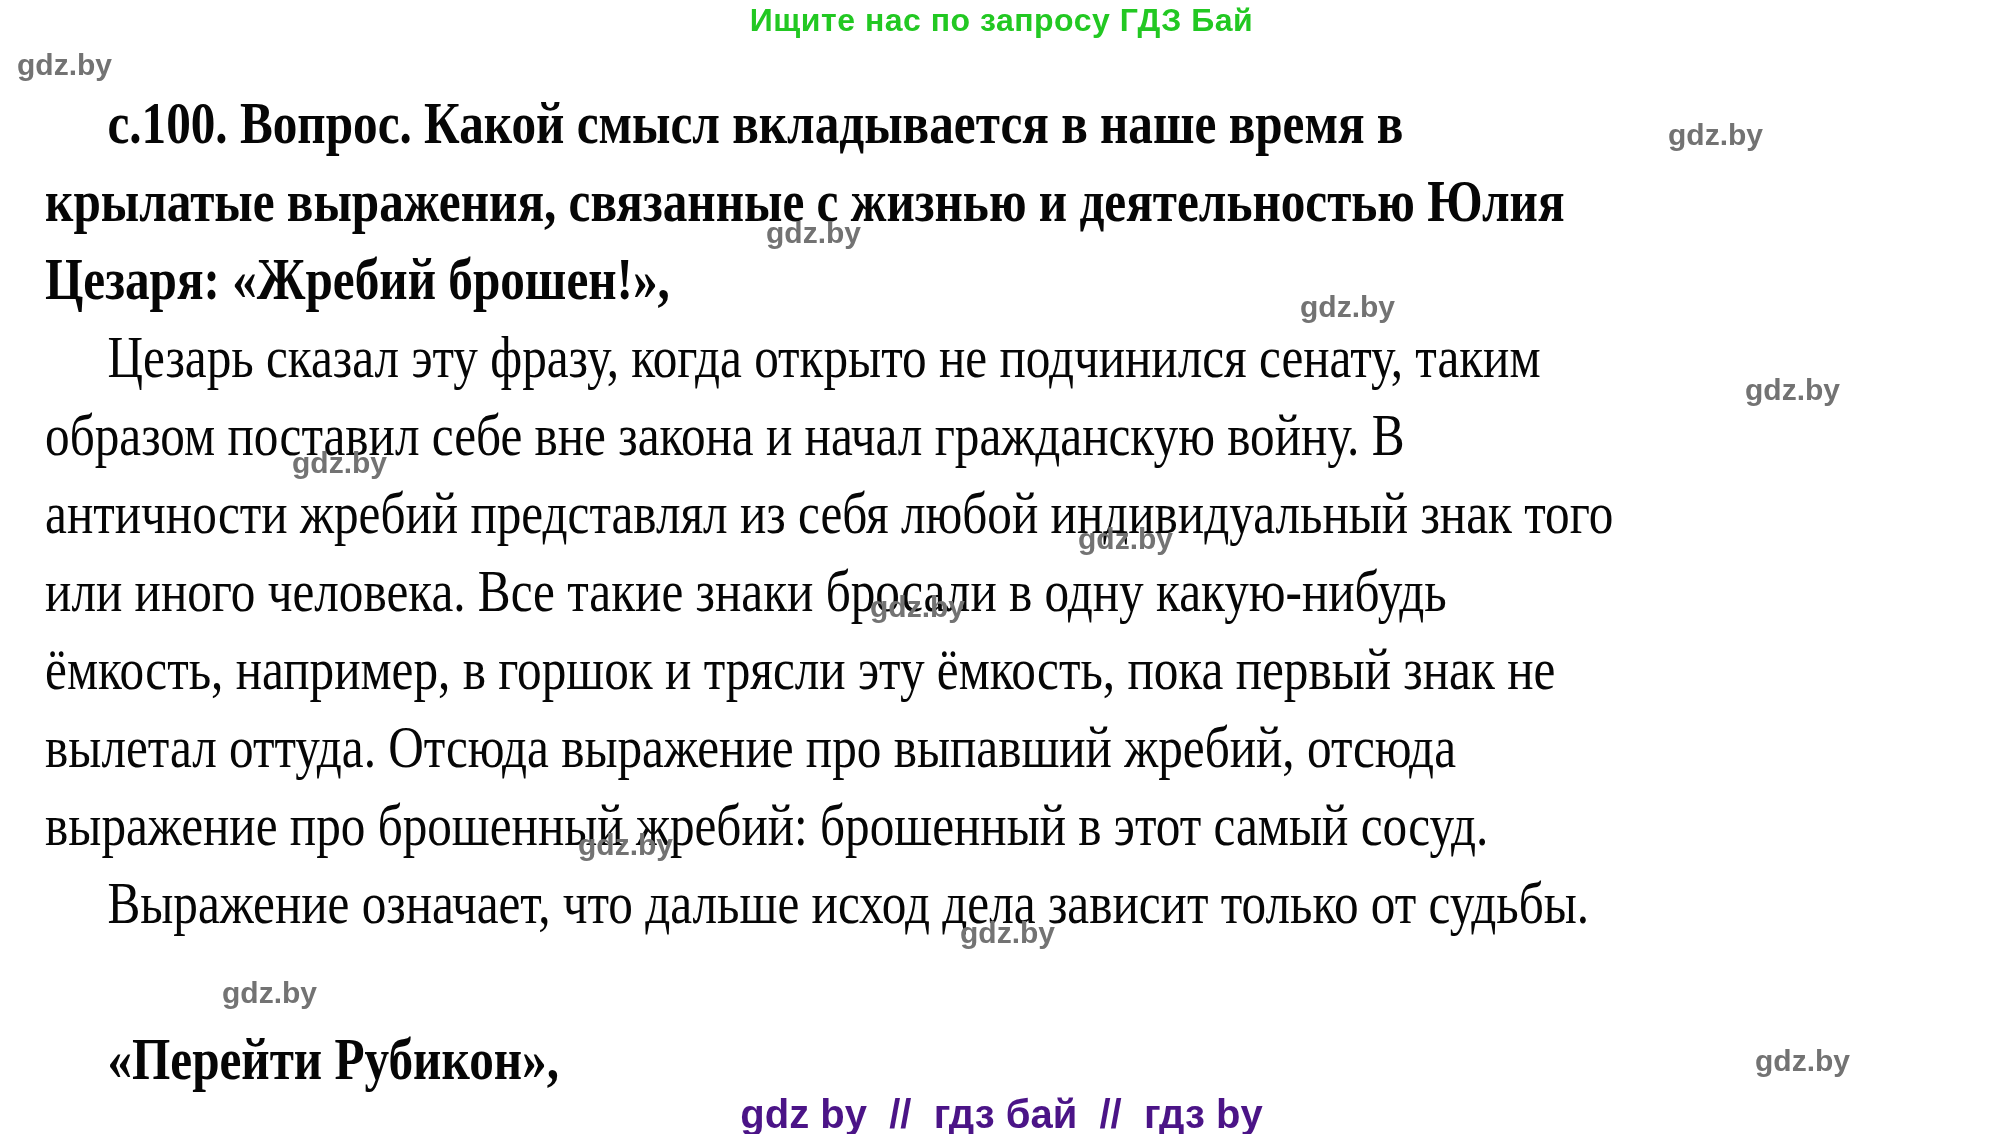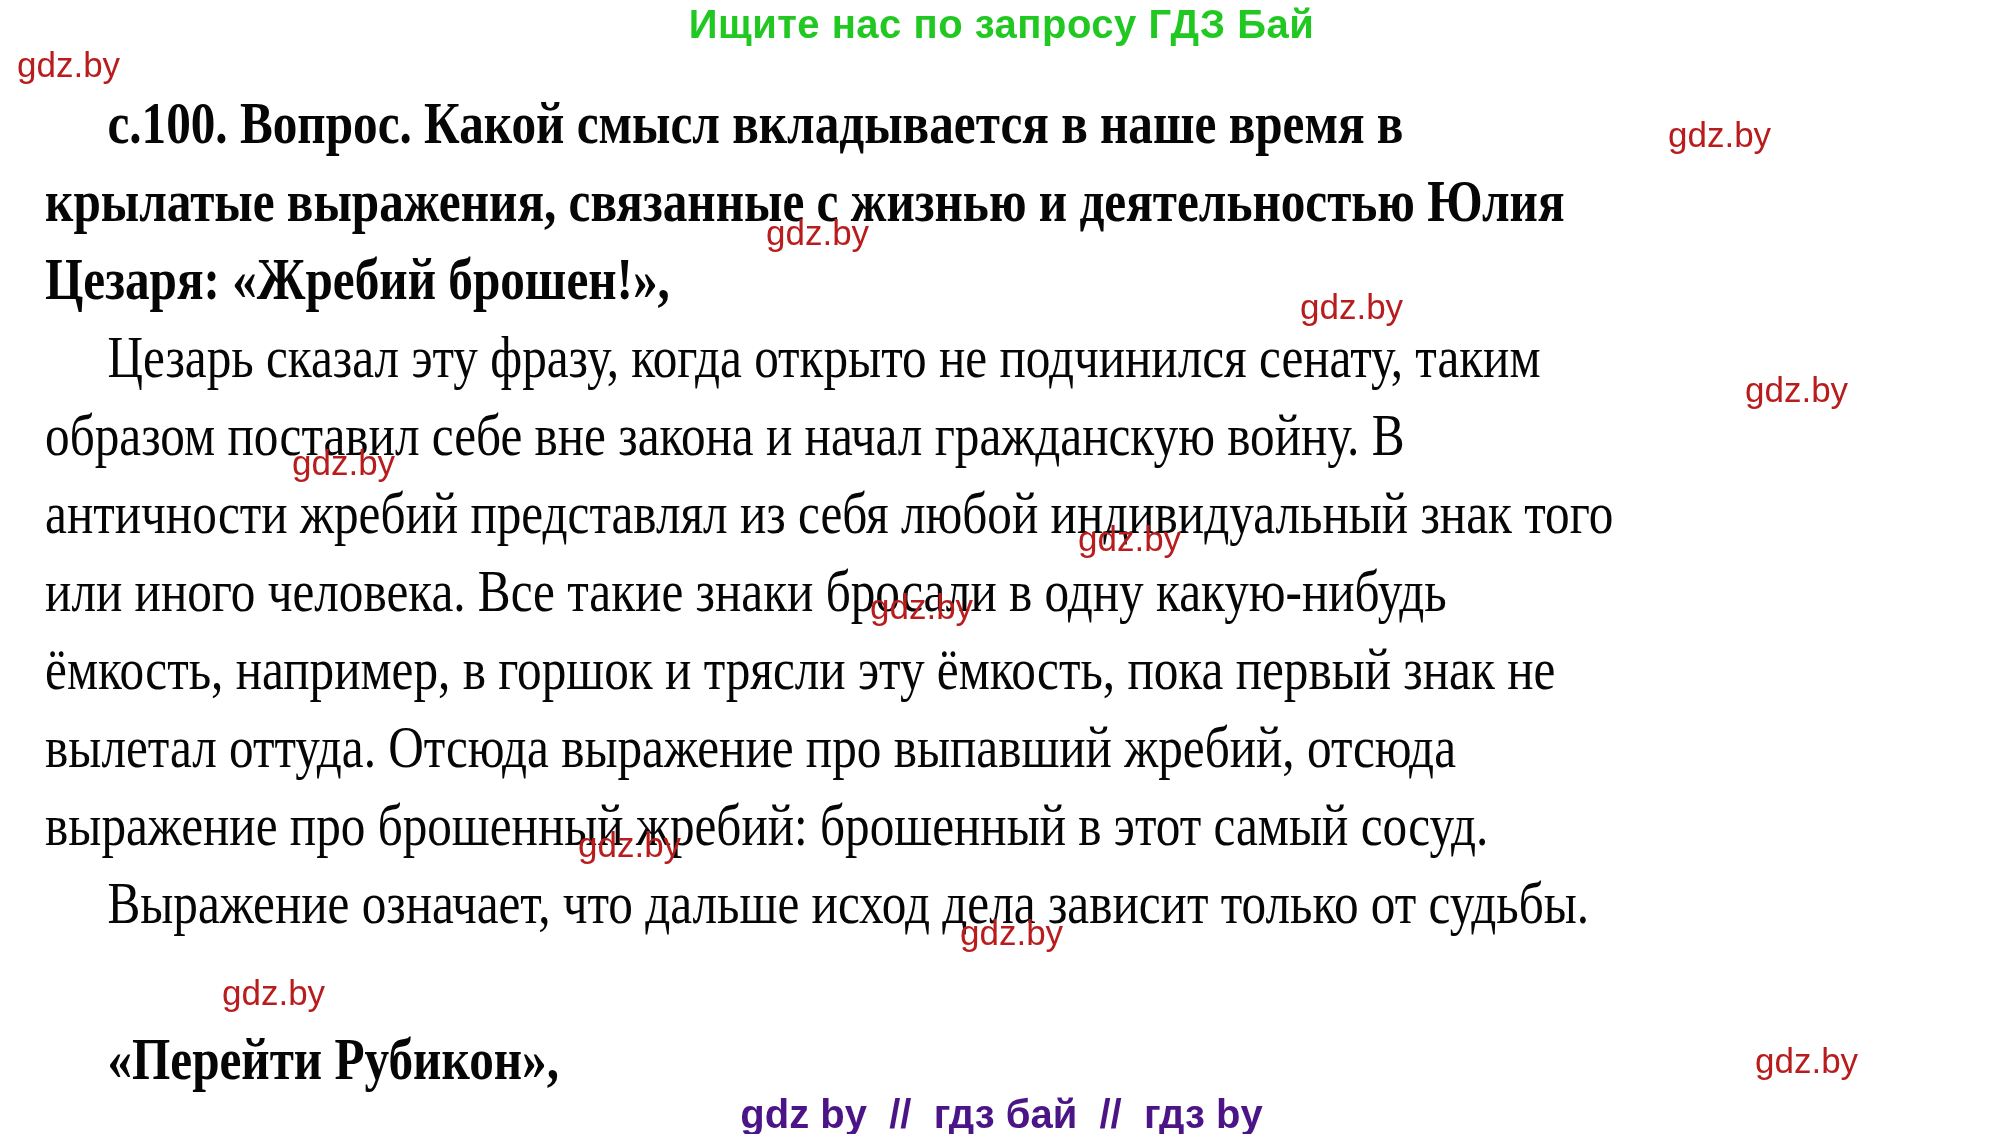--- a/index.html
+++ b/index.html
@@ -10,21 +10,21 @@
     overflow: hidden;
     font-family: "Liberation Sans", "DejaVu Sans", sans-serif;
   }
 
   
   .promo {
     position: absolute;
     top: 2px; left: 0;
     width: 2003px;
     text-align: center;
-    font-size: 40px;
+    font-size: 32px;
     font-weight: 600;
     letter-spacing: 0.5px;
     color: #22c822;
     white-space: pre;
   }
 
   
   .content {
     position: absolute;
     top: 84px; left: 0;
@@ -41,24 +41,25 @@
     height: 78px;
     padding-left: 55px;   
   }
   .content .line.bold { font-weight: bold; }
   .content .line.indent { padding-left: 131px; } 
   .content .spacer { height: 78px; }
 
   
   .wm {
     position: absolute;
-    color: #b91c1c;
-    font-size: 35px;
+    color: #737373;
+    font-size: 30px;
     line-height: 30px;
     white-space: nowrap;
+    font-weight: bold;
   }
 
   
   .footer {
     position: absolute;
     top: 1092px; left: 0;
     width: 2003px;
     text-align: center;
     font-size: 40px;
     font-weight: 600;

